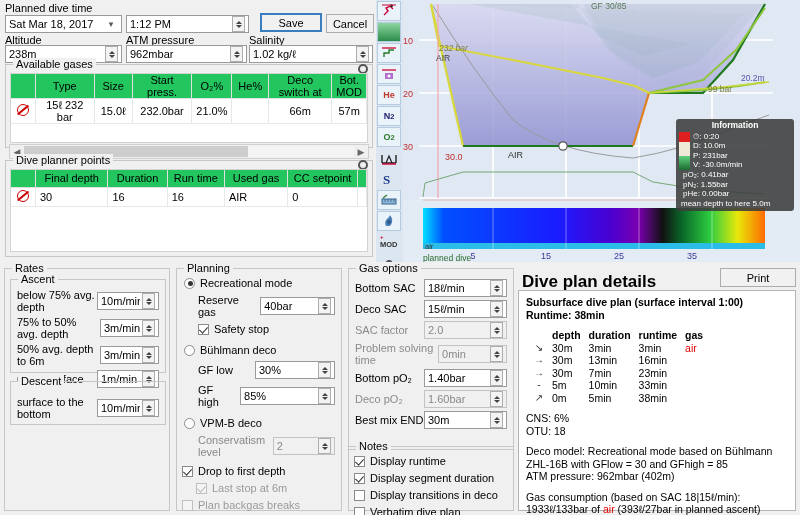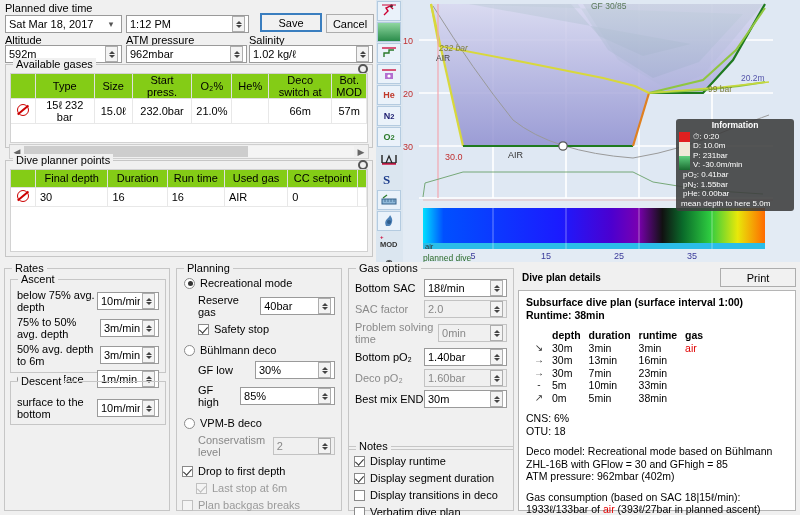--- a/index.html
+++ b/index.html
@@ -68,21 +68,21 @@
   .rb { width:11px; height:11px; border:1px solid #8a8a8a; border-radius:50%; background:#fff; display:inline-block; position:relative; flex:0 0 auto;}
   .rb.sel:after { content:""; position:absolute; left:2.5px; top:2.5px; width:5px; height:5px; background:#333; border-radius:50%; }
   .row { display:flex; align-items:center; gap:5px; }
 
   
   #topleft { position:absolute; left:0; top:0; width:376px; height:262px; background:#f0f0f0; }
 
   
   table.grid { border-collapse: collapse; width: 100%; background:#fff; font-size:11px; }
   table.grid th {
-    font-weight: normal; background:#84cc16; border-right:1px solid #e0e0e0;
+    font-weight: normal; background:#22c55e; border-right:1px solid #e0e0e0;
     border-bottom:1px solid #e0e0e0; height:17px; padding:0 4px; text-align:center;
   }
   table.grid td { border-right:1px solid #e8e8e8; border-bottom:1px solid #e8e8e8; height:19px; padding:0 4px; text-align:center;}
   .noicon { width:16px; height:14px; display:inline-block; position:relative; }
   .noicon:before {
     content:""; position:absolute; inset:1px 2px; border:1.6px solid #c00; border-radius:50%;
   }
   .noicon:after {
     content:""; position:absolute; left:1px; top:6px; width:14px; height:1.8px; background:#c00; transform:rotate(-40deg);
   }
@@ -122,21 +122,21 @@
   #planning{ left:176px; top:268px; width:166px; height:243px; }
   #gasopts { left:348px; top:268px; width:166px; height:182px; }
   #notes   { left:348px; top:446px; width:166px; height:65px; }
 
   #details { position:absolute; left:518px; top:268px; width:278px; height:243px; }
   #detailsBox {
     position:absolute; left:0; top:22px; width:278px; height:221px;
     background:#fff; border:1px solid #b5b5b5; padding:5px 7px;
     font-size:10.5px; line-height:12.5px;
   }
-  #details .dtitle { position:absolute; left:4px; top:4px; font-weight:bold; font-size:10px; }
+  #details .dtitle { position:absolute; left:4px; top:4px; font-weight:bold; font-size:17px; }
   #printBtn { position:absolute; right:0; top:0; width:76px; height:19px; }
 
   .plantable { border-collapse:collapse; font-size:10.5px; margin-left:8px; }
   .plantable th { font-weight:bold; text-align:left; padding:0 8px 0 0; font-size:10.5px;}
   .plantable td { padding:0 8px 0 0; white-space:nowrap; }
   .gasred { color:#e00000; }
   .arrowcell { width:12px; color:#333; font-size:10px; text-align:center; padding-right:2px;}
 
   .sep { height:8px; }
 
@@ -168,21 +168,21 @@
     </div>
 
     <div class="btn primary" style="position:absolute; left:260px; top:13px; width:62px;">Save</div>
     <div class="btn" style="position:absolute; left:326px; top:14px; width:48px;">Cancel</div>
 
     <div class="lbl" style="position:absolute; left:5px; top:34px;">Altitude</div>
     <div class="lbl" style="position:absolute; left:126px; top:34px;">ATM pressure</div>
     <div class="lbl" style="position:absolute; left:249px; top:34px;">Salinity</div>
 
     <div class="field" style="position:absolute; left:5px; top:45px; width:117px;">
-      <span class="val">592m</span>
+      <span class="val">238m</span>
       <span class="spin">
           <i class="up"></i>
           <i class="dn"></i>
         </span>
     </div>
     <div class="field" style="position:absolute; left:126px; top:45px; width:121px;">
       <span class="val">962mbar</span>
       <span class="spin">
           <i class="up"></i>
           <i class="dn"></i>
@@ -585,20 +585,30 @@
 
   </div>
 
   <div class="group" id="gasopts">
     <div class="gtitle">Gas options</div>
 
     <div class="grow" style="margin-top:10px;">
       <span class="t">Bottom SAC</span>
       <span class="field f" style="width:83px;">
         <span class="val">18ℓ/min</span>
+        <span class="spin">
+            <i class="up"></i>
+            <i class="dn"></i>
+          </span>
+      </span>
+    </div>
+    <div class="grow">
+      <span class="t">Deco SAC</span>
+      <span class="field f" style="width:83px;">
+        <span class="val">15ℓ/min</span>
         <span class="spin">
             <i class="up"></i>
             <i class="dn"></i>
           </span>
       </span>
     </div>
     <div class="grow">
       <span class="t" style="color:#8a8a8a;">SAC factor</span>
       <span class="field disabled f" style="width:83px;align-items:center;">
         <span class="val">2.0</span>

